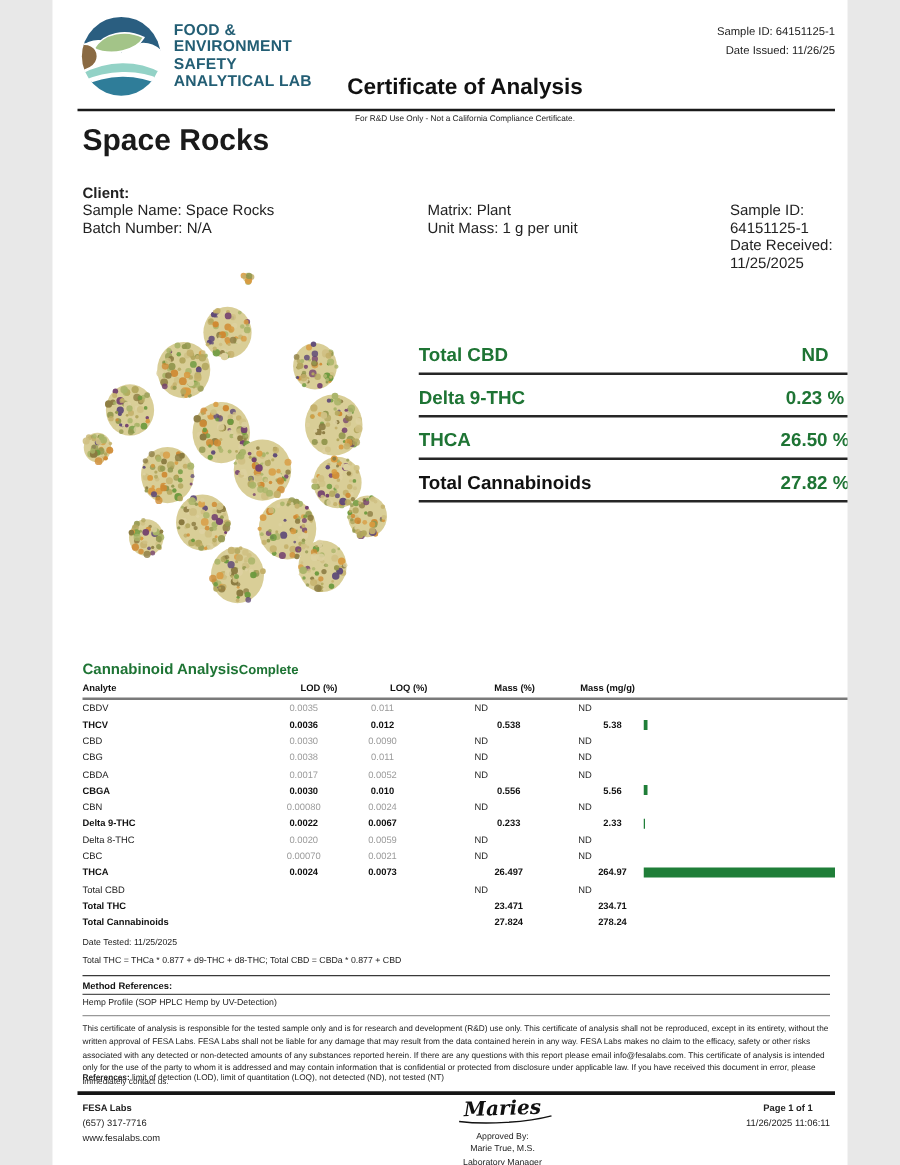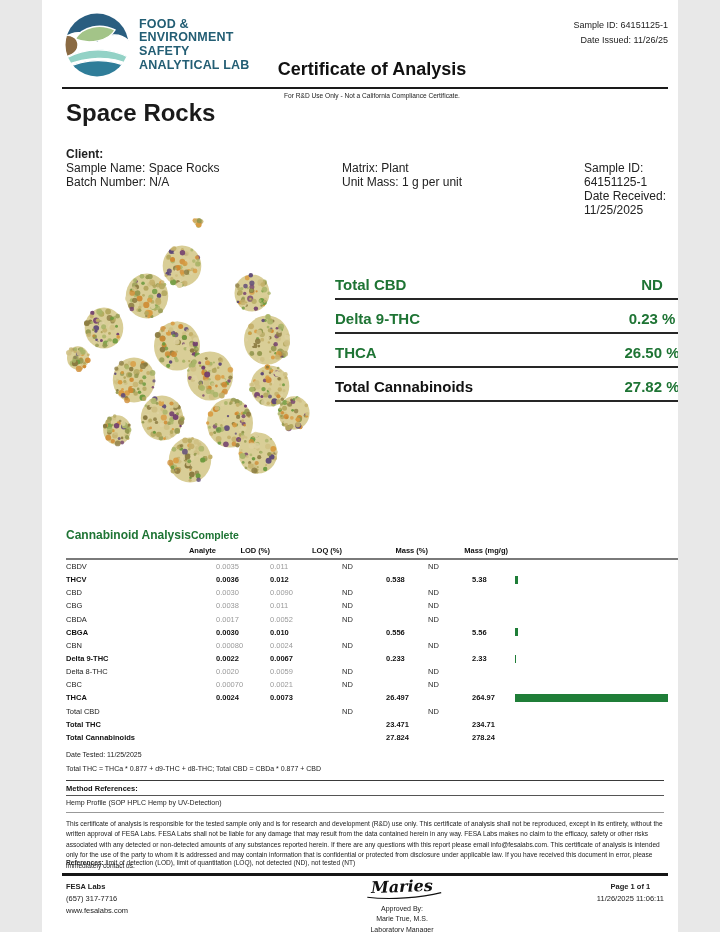--- a/index.html
+++ b/index.html
@@ -34,25 +34,25 @@
   .sum-value{font-size:15px;font-weight:700;color:#1e7434;width:150px;text-align:center;margin-right:21px;}
 
   
   .analysis{position:absolute;left:24px;top:528px;width:682px;}
   .a-head{display:flex;align-items:baseline;}
   .a-title{font-size:12px;font-weight:700;color:#1e7434;}
   .a-status{font-size:10.5px;font-weight:700;color:#1e7434;}
   .a-cols{display:grid;grid-template-columns:150px 54px 72px 86px 80px 1fr;font-size:7.5px;font-weight:700;
           margin-top:4px;padding-bottom:3px;border-bottom:2px solid #7a7a7a;color:#111;}
   .a-cols span{text-align:right;}
-  .a-cols span:first-child{text-align:right;}
+  .a-cols span:first-child{text-align:left;}
   .a-row{display:grid;grid-template-columns:150px 54px 72px 86px 80px 1fr;height:13.15px;align-items:center;
          font-size:7.5px;color:#222;}
   .a-row.bold{font-weight:700;color:#111;}
-  .a-row .num{text-align:left;}
+  .a-row .num{text-align:center;}
   .a-row .lodloq{color:#9a9a9a;}
   .a-row.bold .lodloq{color:#111;}
   .a-row .mass{color:#2b2b2b;}
   .a-row.bold .mass{color:#111;padding-left:44px;}
   .bar-cell{padding-left:7px;display:flex;align-items:center;height:100%;}
   .bar{height:8px;background:#1f7e38;display:inline-block;}
 
   
   .note1{position:absolute;left:24px;top:751px;font-size:7px;color:#222;}
   .note2{position:absolute;left:24px;top:765px;font-size:7px;color:#222;}

